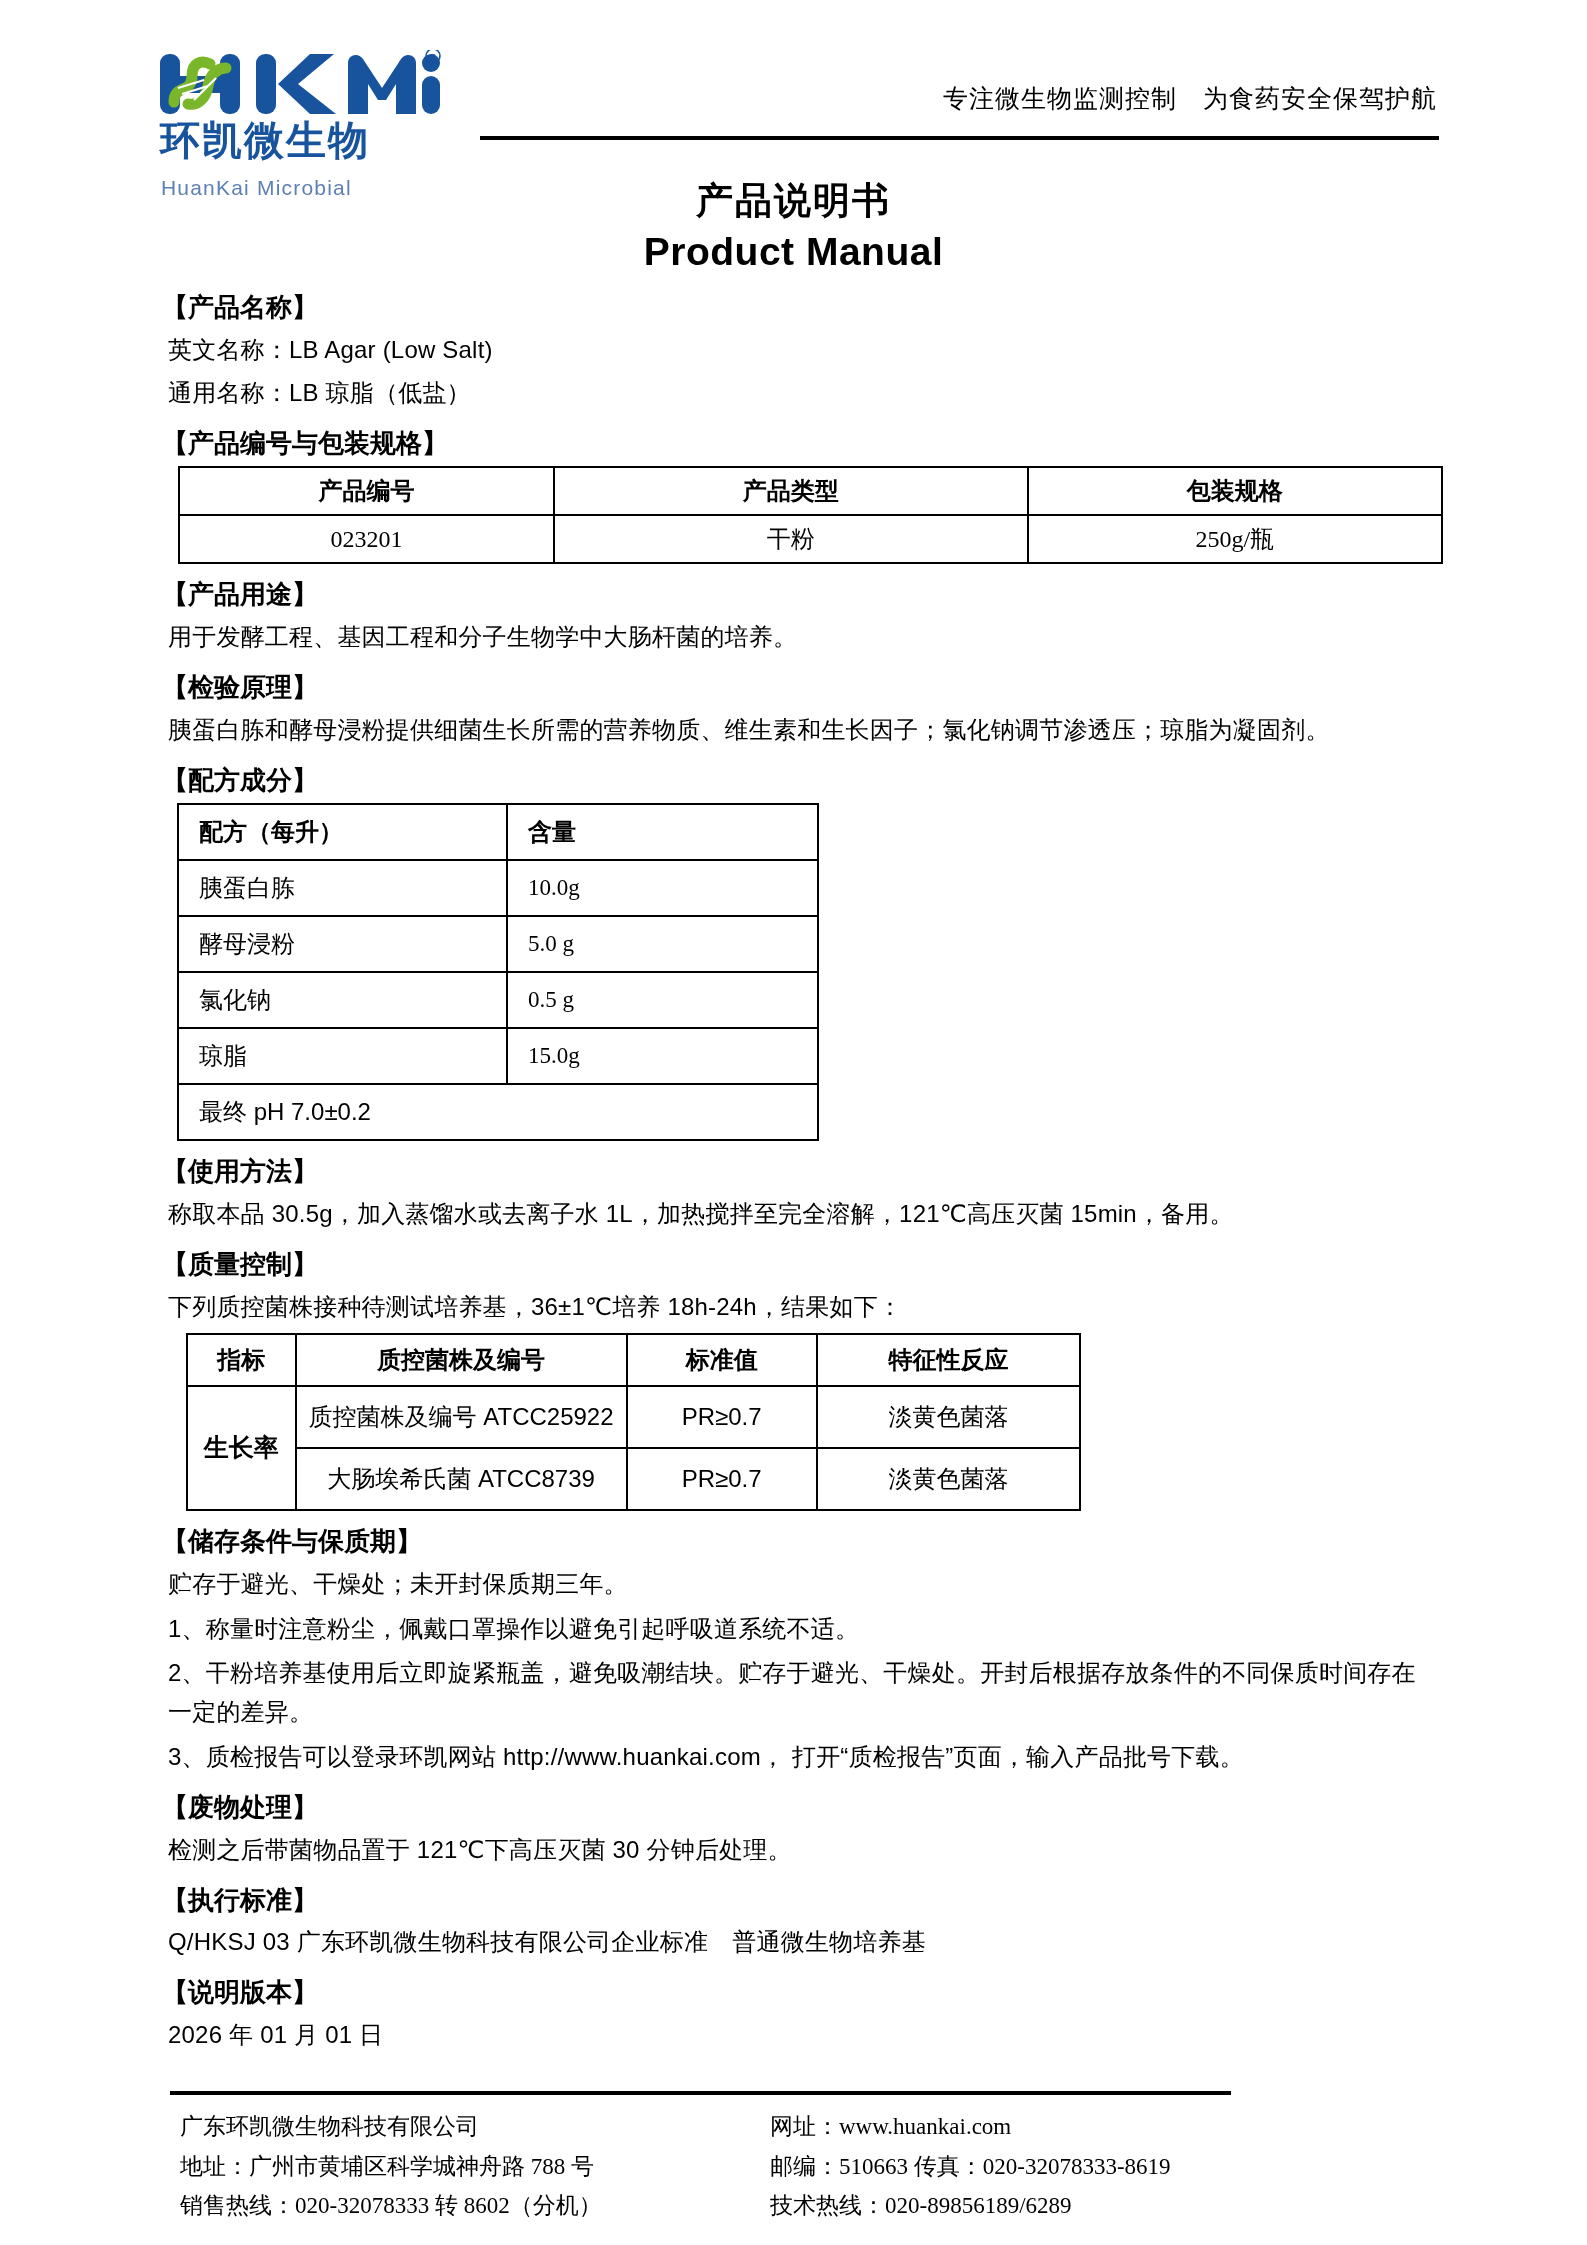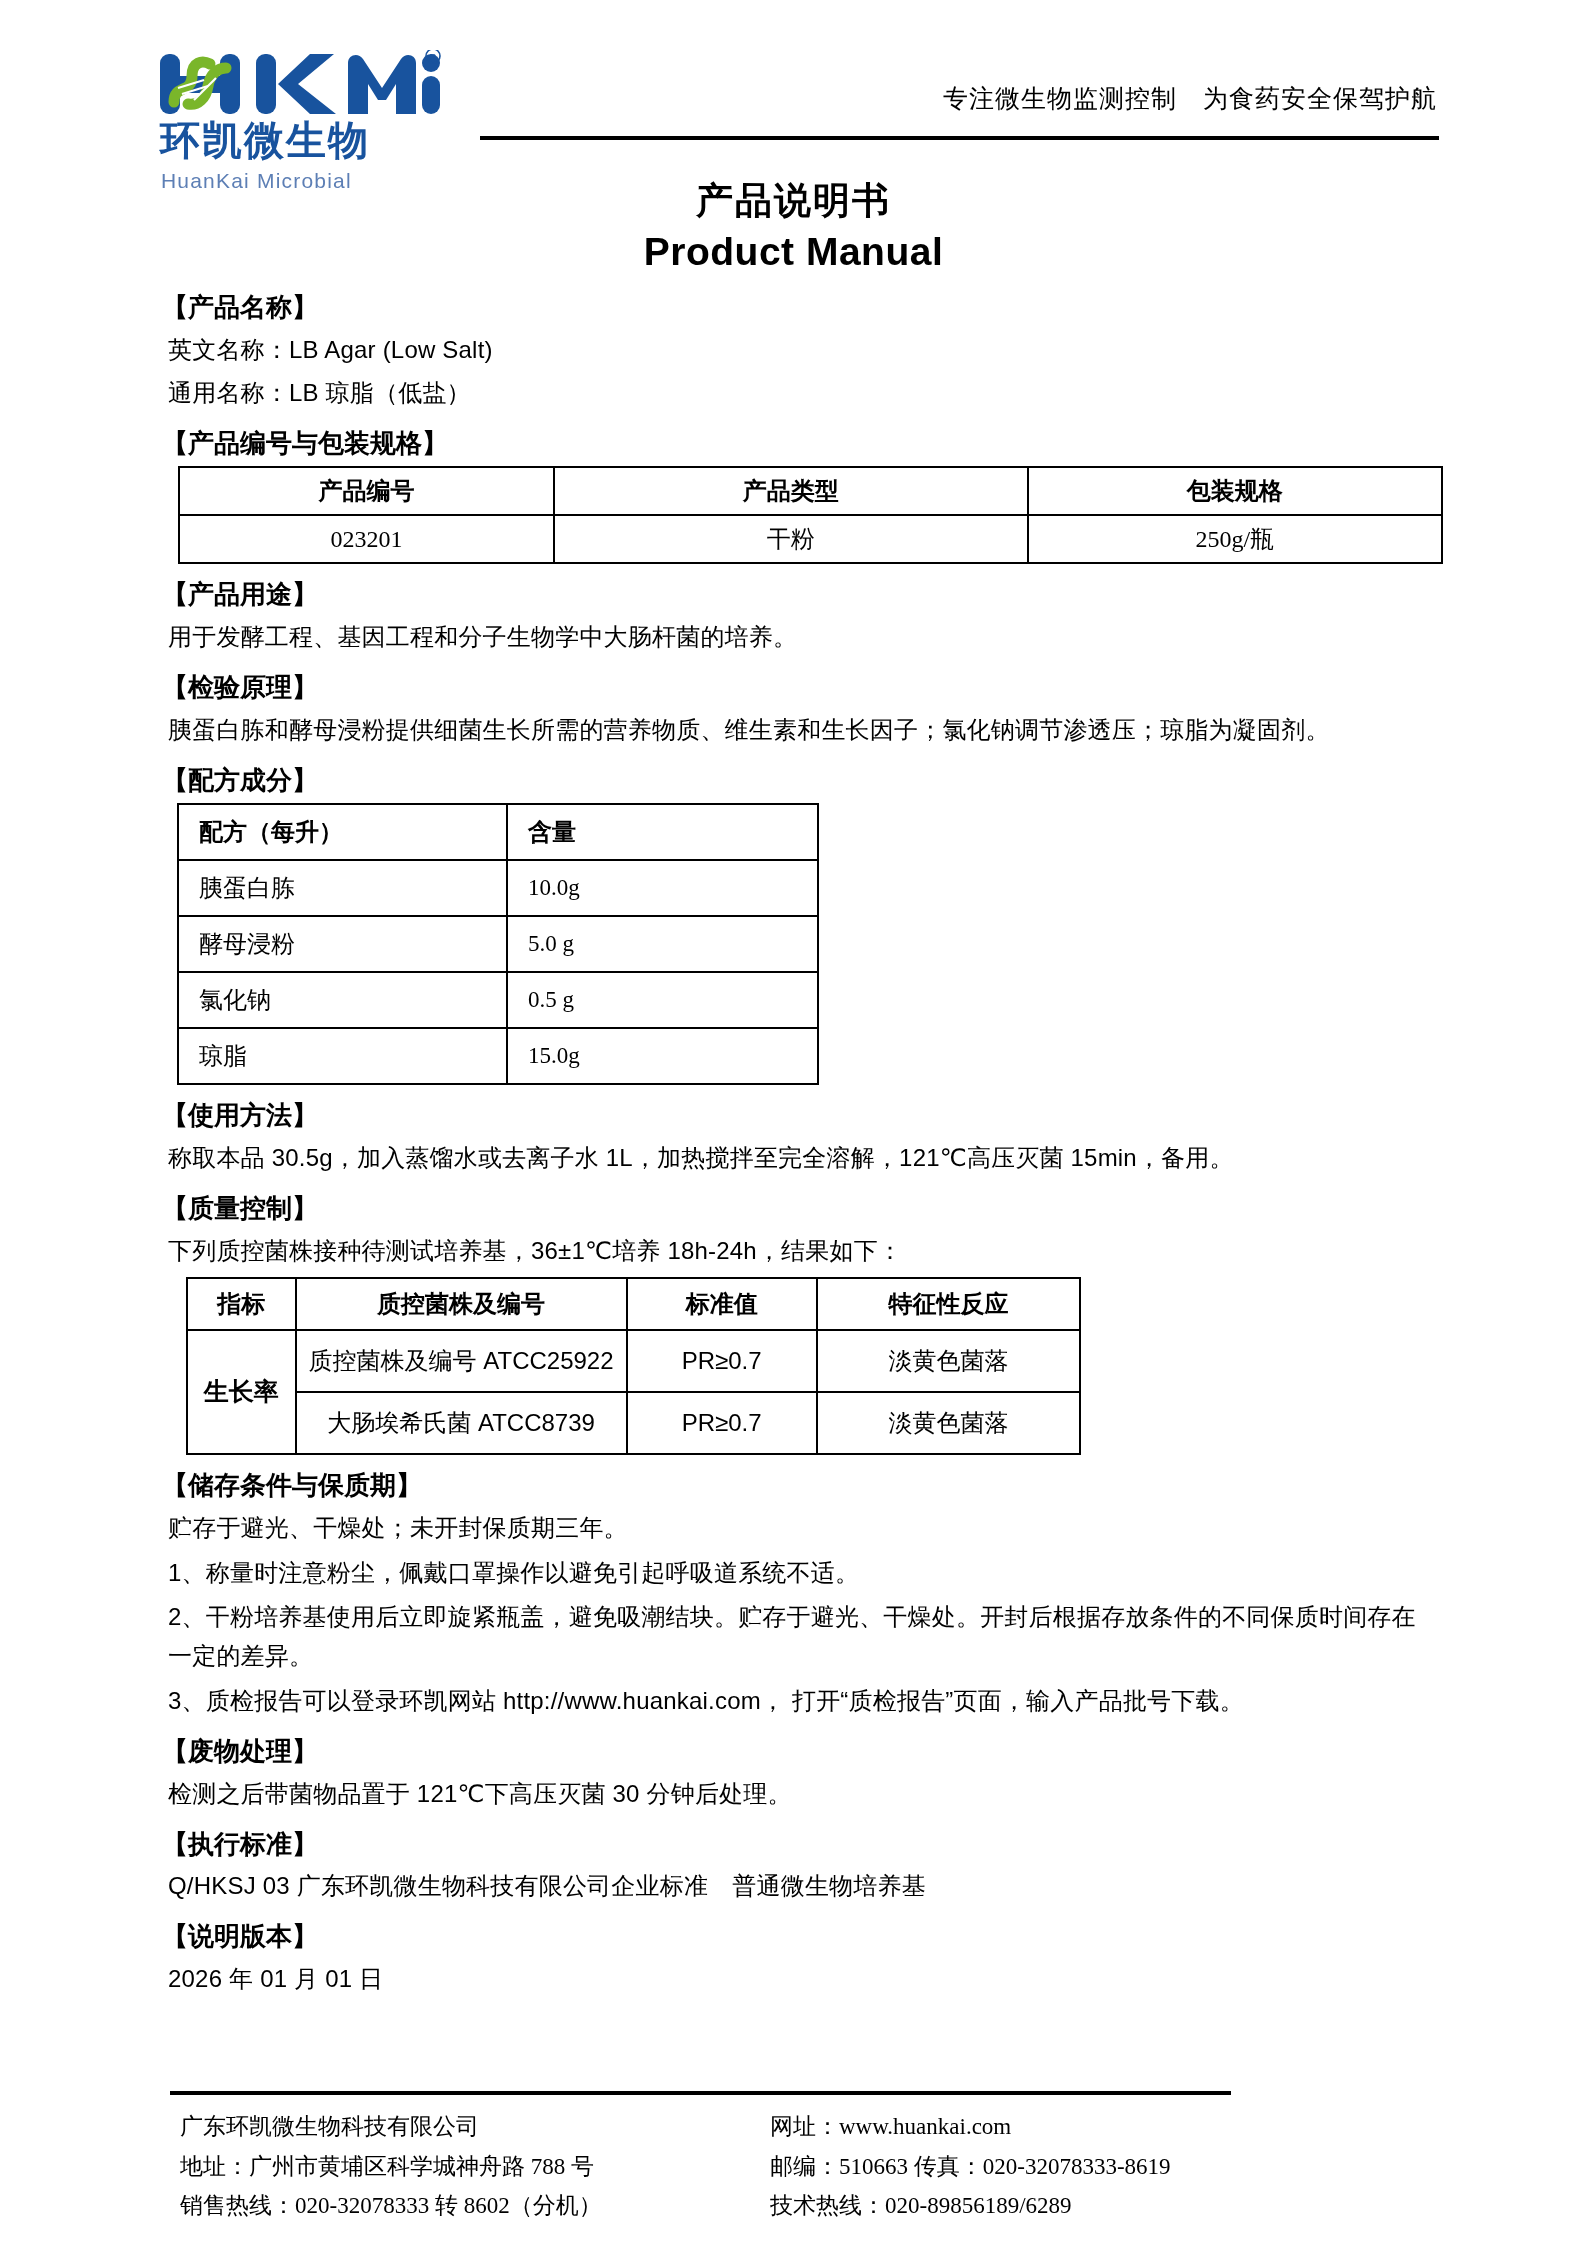--- a/index.html
+++ b/index.html
@@ -56,21 +56,21 @@
     line-height: 1;
     margin-top: 2px;
     margin-left: 2px;
   }
   .logo-en {
     font-family: "Liberation Sans", "DejaVu Sans", sans-serif;
     font-size: 21px;
     color: #5d7fb5;
     letter-spacing: 1.2px;
     line-height: 1;
-    margin-top: 10px;
+    margin-top: 17px;
     margin-left: 3px;
   }
   .tagline {
     position: absolute;
     right: 150px;
     top: 60px;
     font-size: 25px;
     font-weight: normal;
     color: #000;
     letter-spacing: 1px;
@@ -306,20 +306,23 @@
           <td class="name">酵母浸粉</td>
           <td class="val">5.0 g</td>
         </tr>
         <tr>
           <td class="name">氯化钠</td>
           <td class="val">0.5 g</td>
         </tr>
         <tr>
           <td class="name">琼脂</td>
           <td class="val">15.0g</td>
+        </tr>
+        <tr>
+          <td class="ph" colspan="2">最终 pH 7.0±0.2</td>
         </tr>
       </tbody>
         </table>
 
       <h2 class="sec">【使用方法】</h2>
       <p class="txt">称取本品 30.5g，加入蒸馏水或去离子水 1L，加热搅拌至完全溶解，121℃高压灭菌 15min，备用。</p>
 
       <h2 class="sec">【质量控制】</h2>
       <p class="txt">下列质控菌株接种待测试培养基，36±1℃培养 18h-24h，结果如下：</p>
       <table class="tbl-qc">

